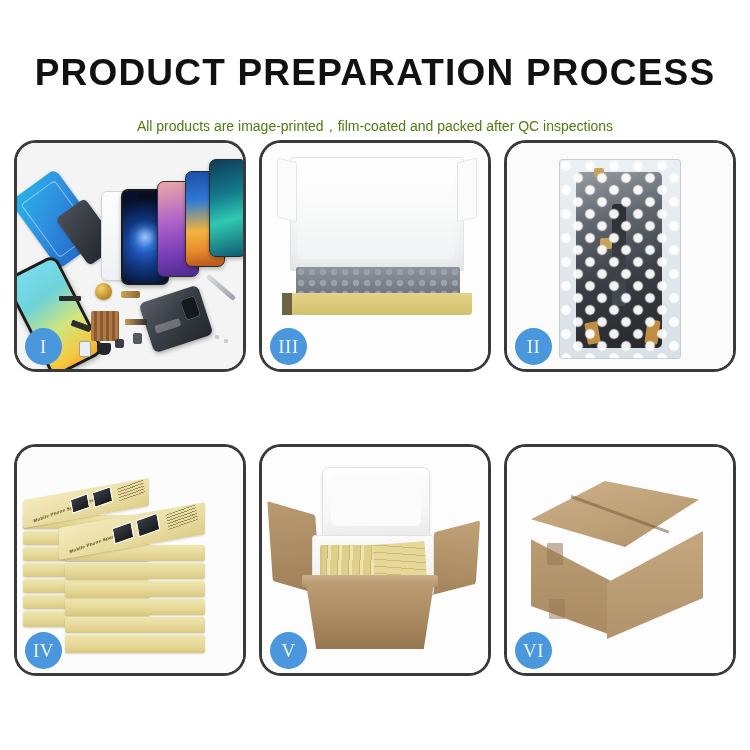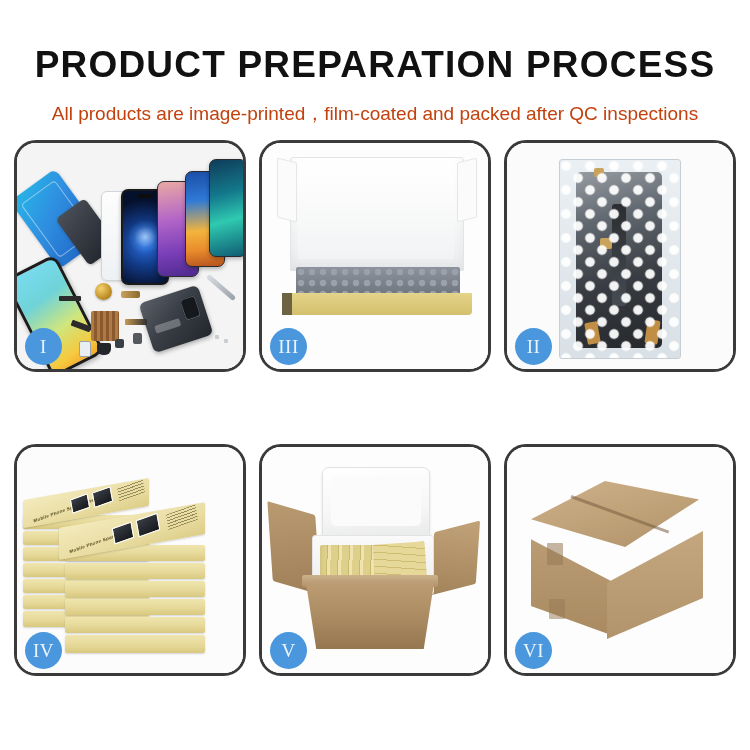--- a/index.html
+++ b/index.html
@@ -21,29 +21,29 @@
     text-align: center;
     padding-top: 38px;
   }
   .title {
     font-family: "Liberation Sans", sans-serif;
     font-size: 37px;
     font-weight: 700;
     letter-spacing: 1.2px;
     color: #111111;
     line-height: 1.05;
-    margin: 8px;
+    margin: 16px;
     white-space: nowrap;
   }
   .subtitle {
     font-family: "Liberation Sans", sans-serif;
-    font-size: 19px;
+    font-size: 14px;
     font-weight: 400;
-    color: #c2410c;
-    margin: 16px 0 0 0;
+    color: #4d7c0f;
+    margin: 25px 0 0 0;
     white-space: nowrap;
   }
 
   
   .grid {
     position: absolute;
     left: 14px;
     top: 140px;
     width: 722px;
     display: grid;

